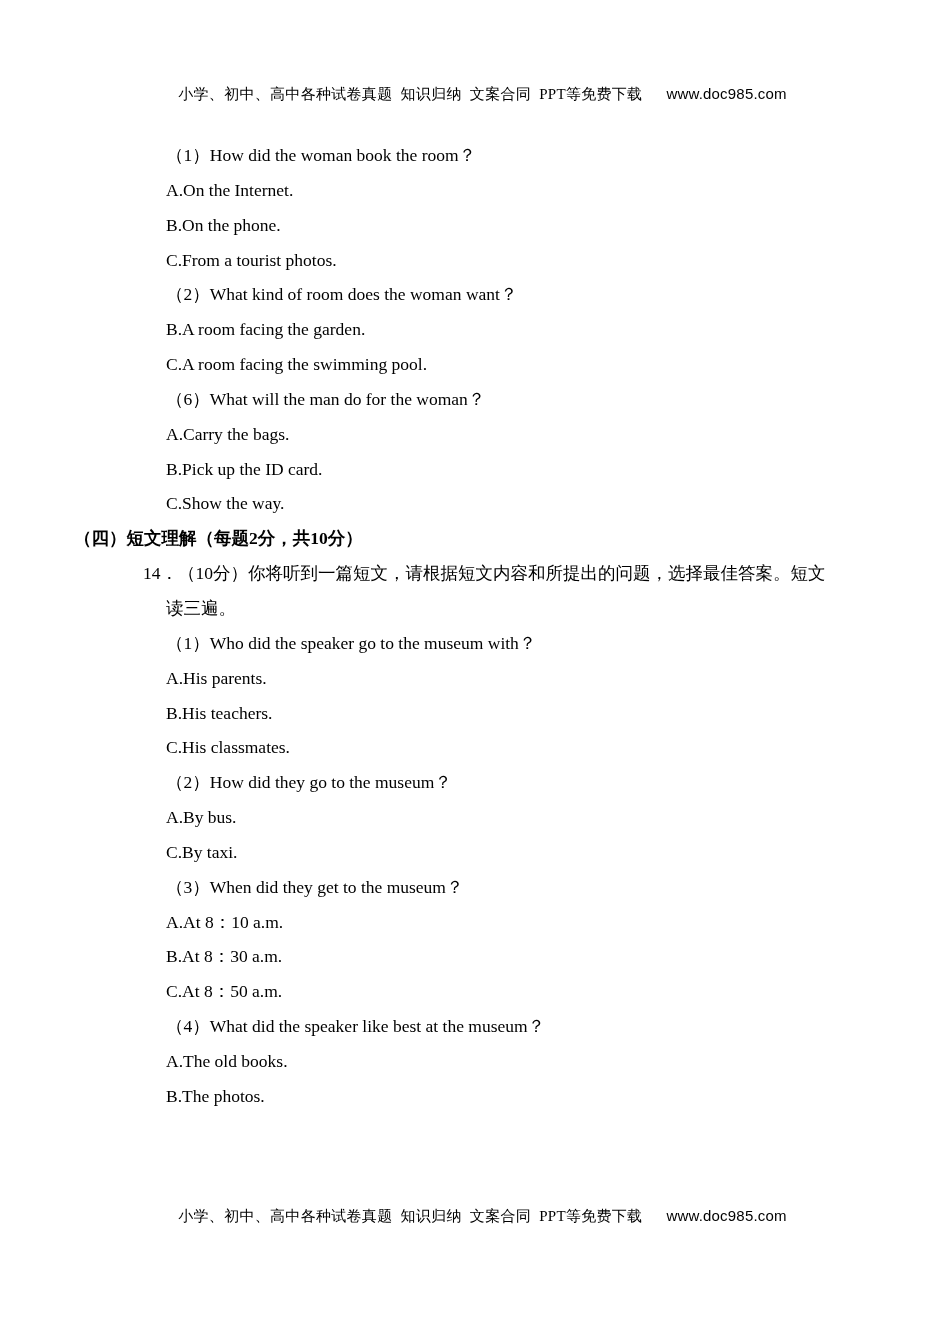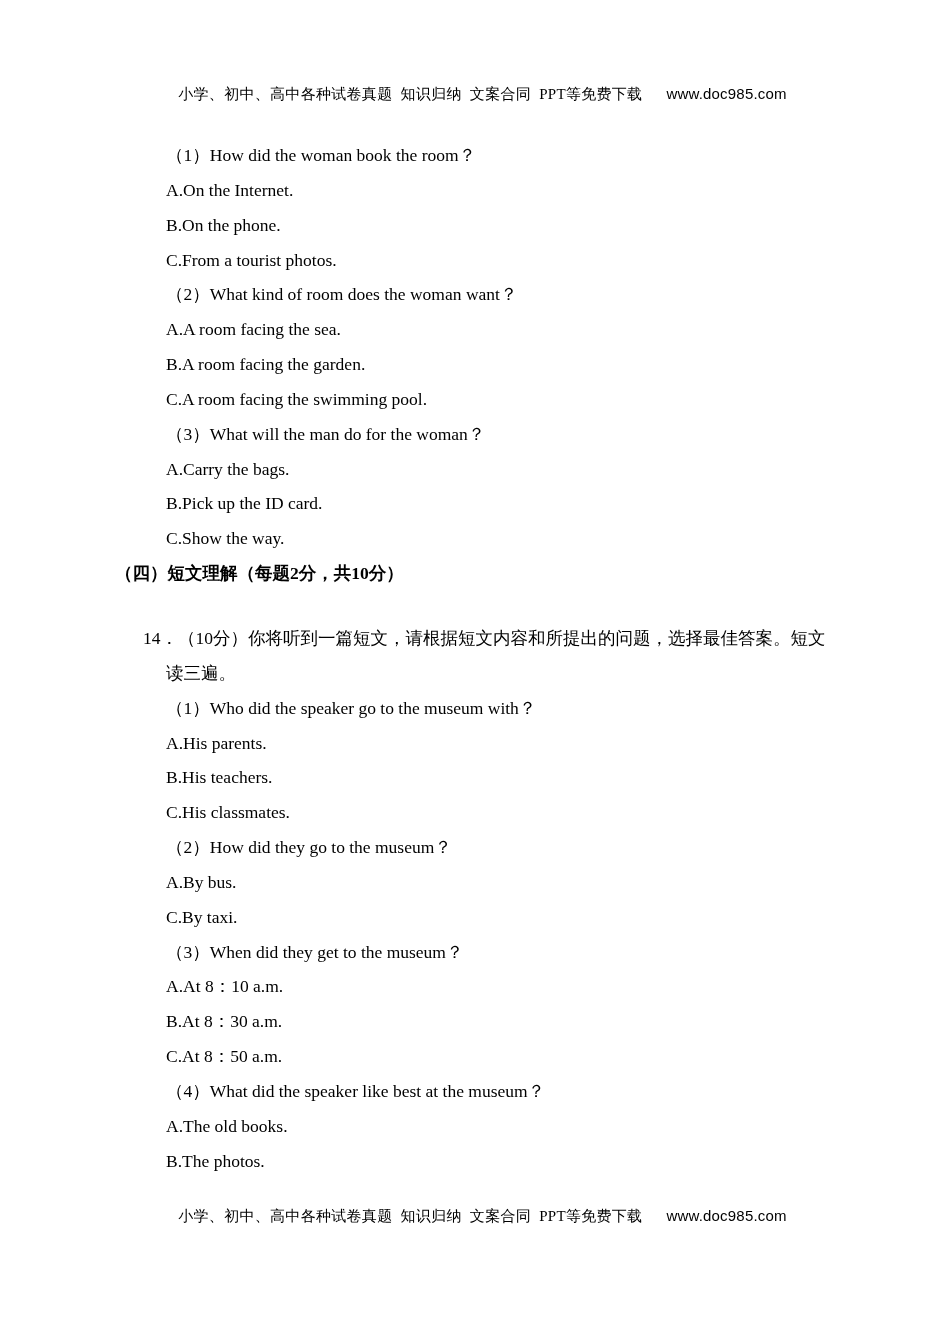--- a/index.html
+++ b/index.html
@@ -51,47 +51,45 @@
   .line {
     white-space: pre;
     height: 34.85px;
   }
   .line.question,
   .line.option,
   .line.continuation {
     padding-left: 166px;
   }
   .line.section {
-    padding-left: 115px;
+    padding-left: 74px;
     font-weight: bold;
   }
   .line.item {
     padding-left: 143px;
-    margin-top: 30px;
   }
 </style>
 </head>
 <body>
 
 <div class="page">
 
   <div class="page-band header">
     <span class="tagline">小学、初中、高中各种试卷真题  知识归纳  文案合同  PPT等免费下载</span><span class="site-url">www.doc985.com</span>
   </div>
 
   <div class="content" id="doc-lines">
       <div class="line question">（1）How did the woman book the room？</div>
       <div class="line option">A.On the Internet.</div>
       <div class="line option">B.On the phone.</div>
       <div class="line option">C.From a tourist photos.</div>
       <div class="line question">（2）What kind of room does the woman want？</div>
-      <div class="line option">A.A room facing the sea.</div>
       <div class="line option">B.A room facing the garden.</div>
       <div class="line option">C.A room facing the swimming pool.</div>
-      <div class="line question">（3）What will the man do for the woman？</div>
+      <div class="line question">（6）What will the man do for the woman？</div>
       <div class="line option">A.Carry the bags.</div>
       <div class="line option">B.Pick up the ID card.</div>
       <div class="line option">C.Show the way.</div>
       <div class="line section">（四）短文理解（每题2分，共10分）</div>
       <div class="line item">14．（10分）你将听到一篇短文，请根据短文内容和所提出的问题，选择最佳答案。短文</div>
       <div class="line continuation">读三遍。</div>
       <div class="line question">（1）Who did the speaker go to the museum with？</div>
       <div class="line option">A.His parents.</div>
       <div class="line option">B.His teachers.</div>
       <div class="line option">C.His classmates.</div>

